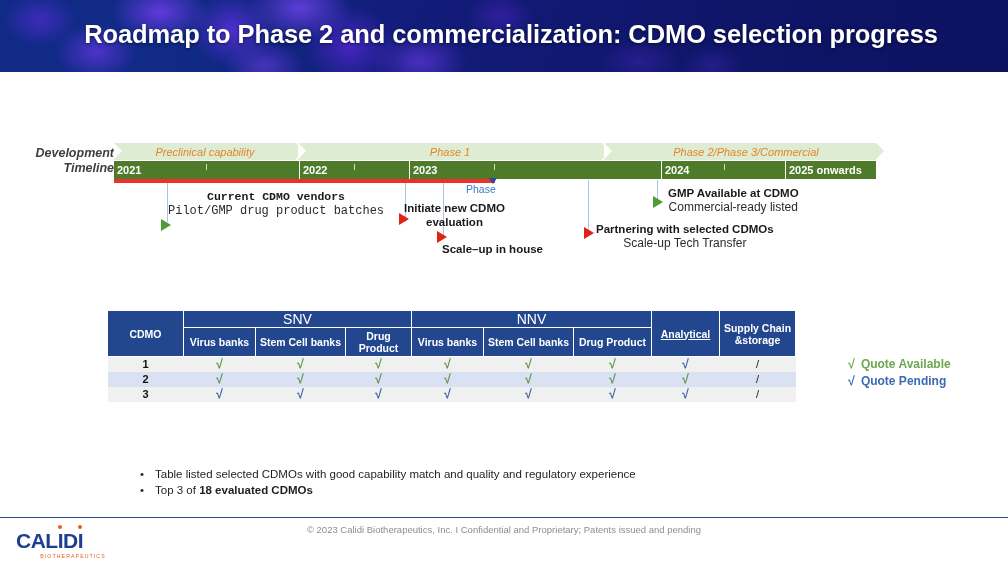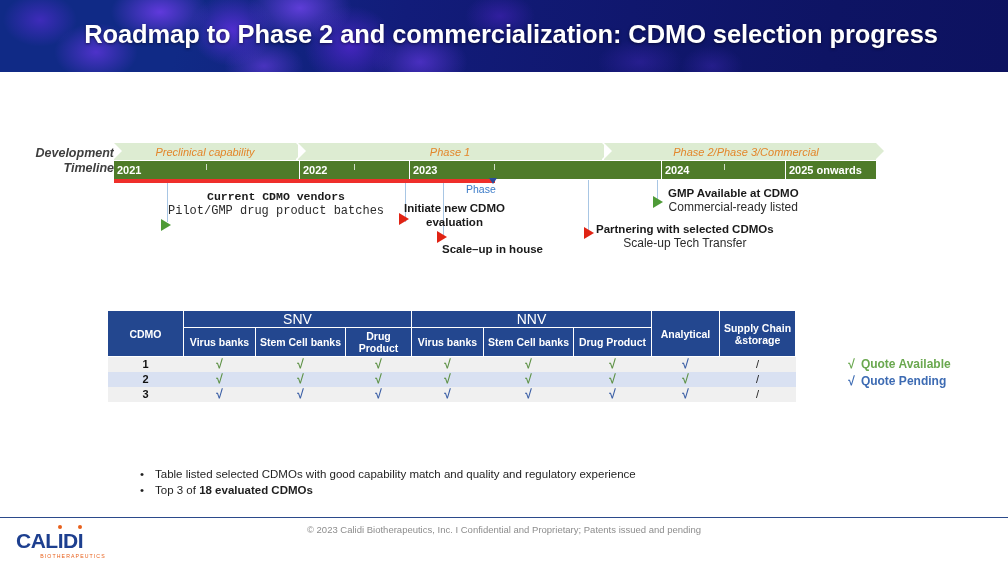--- a/index.html
+++ b/index.html
@@ -292,21 +292,21 @@
     <div class="t2">Commercial-ready listed</div>
   </div>
 </div>
 
 <table id="cdmo-table">
   <thead>
     <tr>
       <th rowspan="2" style="width:76px;">CDMO</th>
       <th colspan="3" class="grp" style="width:228px;">SNV</th>
       <th colspan="3" class="grp" style="width:240px;">NNV</th>
-      <th rowspan="2" style="width:68px;">Analytical</th>
+      <th rowspan="2" style="width:68px;text-decoration:underline;">Analytical</th>
       <th rowspan="2" style="width:76px;">Supply Chain &amp;storage</th>
     </tr>
     <tr>
       <th style="width:72px;">Virus banks</th>
       <th style="width:90px;">Stem Cell banks</th>
       <th style="width:66px;">Drug Product</th>
       <th style="width:72px;">Virus banks</th>
       <th style="width:90px;">Stem Cell banks</th>
       <th style="width:78px;">Drug Product</th>
     </tr>

